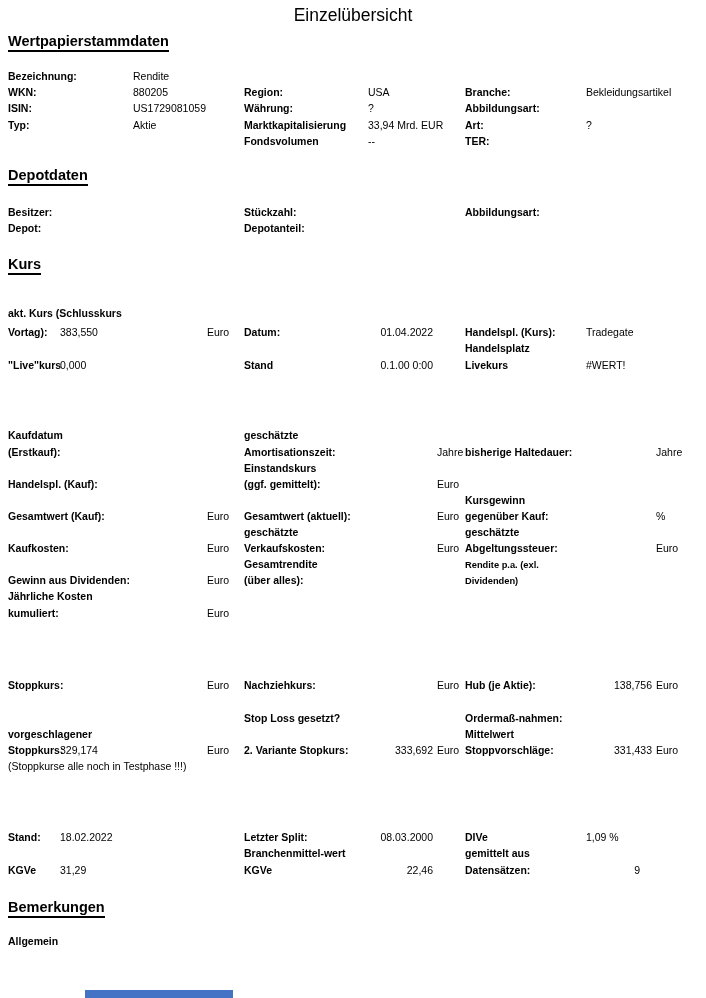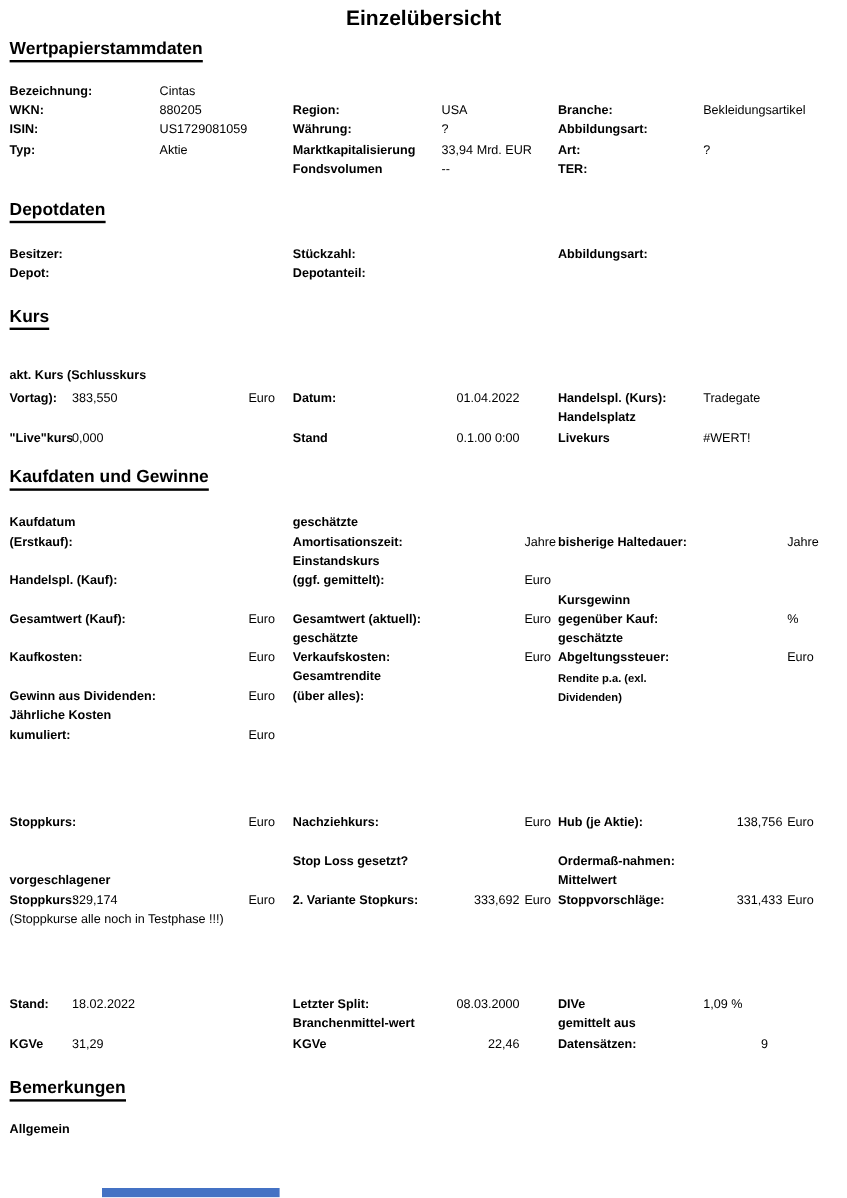--- a/index.html
+++ b/index.html
@@ -6,21 +6,21 @@
   .page {
     position:relative; width:706px; height:998px; background:#ffffff;
     font-family:"Liberation Sans", sans-serif; color:#000; overflow:hidden;
   }
   .c  { position:absolute; font-size:10.5px; line-height:13px; white-space:nowrap; }
   .b  { font-weight:bold; }
   .it { }
   .sm { font-size:9.3px; }
   .title {
     position:absolute; left:0; top:5px; width:100%; text-align:center;
-    font-size:17.5px; font-weight:bold; white-space:nowrap;
+    font-size:17.5px; font-weight:normal; white-space:nowrap;
   }
   .h {
     position:absolute; left:8px; font-size:14.5px; font-weight:bold;
     border-bottom:2px solid #000; padding-bottom:1px; white-space:nowrap;
   }
   
   .cA { left:8px; }
   .cB { left:133px; }
   .cC { left:244px; }
   .cD { left:368px; }
@@ -37,21 +37,21 @@
 </style>
 </head>
 <body>
 
 <div class="page">
 
   <div class="title">Einzelübersicht</div>
 
   <div class="h" style="top:33px">Wertpapierstammdaten</div>
   <div class="c b cA" style="top:70px">Bezeichnung:</div>
-  <div class="c cB" style="top:70px">Cintas</div>
+  <div class="c cB" style="top:70px">Rendite</div>
   <div class="c b cA" style="top:86px">WKN:</div>
   <div class="c cB" style="top:86px">880205</div>
   <div class="c b cC" style="top:86px">Region:</div>
   <div class="c cD" style="top:86px">USA</div>
   <div class="c b cE" style="top:86px">Branche:</div>
   <div class="c cF" style="top:86px">Bekleidungsartikel</div>
   <div class="c b cA" style="top:102px">ISIN:</div>
   <div class="c cB" style="top:102px">US1729081059</div>
   <div class="c b cC" style="top:102px">Währung:</div>
   <div class="c cD" style="top:102px">?</div>
@@ -83,21 +83,20 @@
   <div class="c b cE" style="top:326px">Handelspl. (Kurs):</div>
   <div class="c cF" style="top:326px">Tradegate</div>
   <div class="c b cE" style="top:342px">Handelsplatz</div>
   <div class="c b cA" style="top:359px">"Live"kurs</div>
   <div class="c rB" style="top:359px">0,000</div>
   <div class="c b cC" style="top:359px">Stand</div>
   <div class="c rD" style="top:359px">0.1.00 0:00</div>
   <div class="c b cE" style="top:359px">Livekurs</div>
   <div class="c cF" style="top:359px">#WERT!</div>
 
-  <div class="h" style="top:390px">Kaufdaten und Gewinne</div>
   <div class="c b cA" style="top:429px">Kaufdatum</div>
   <div class="c b cC" style="top:429px">geschätzte</div>
   <div class="c b cA" style="top:446px">(Erstkauf):</div>
   <div class="c b cC" style="top:446px">Amortisationszeit:</div>
   <div class="c uD" style="top:446px">Jahre</div>
   <div class="c b cE" style="top:446px">bisherige Haltedauer:</div>
   <div class="c uF" style="top:446px">Jahre</div>
   <div class="c b cC" style="top:462px">Einstandskurs</div>
   <div class="c b cA" style="top:478px">Handelspl. (Kauf):</div>
   <div class="c b cC" style="top:478px">(ggf. gemittelt):</div>

